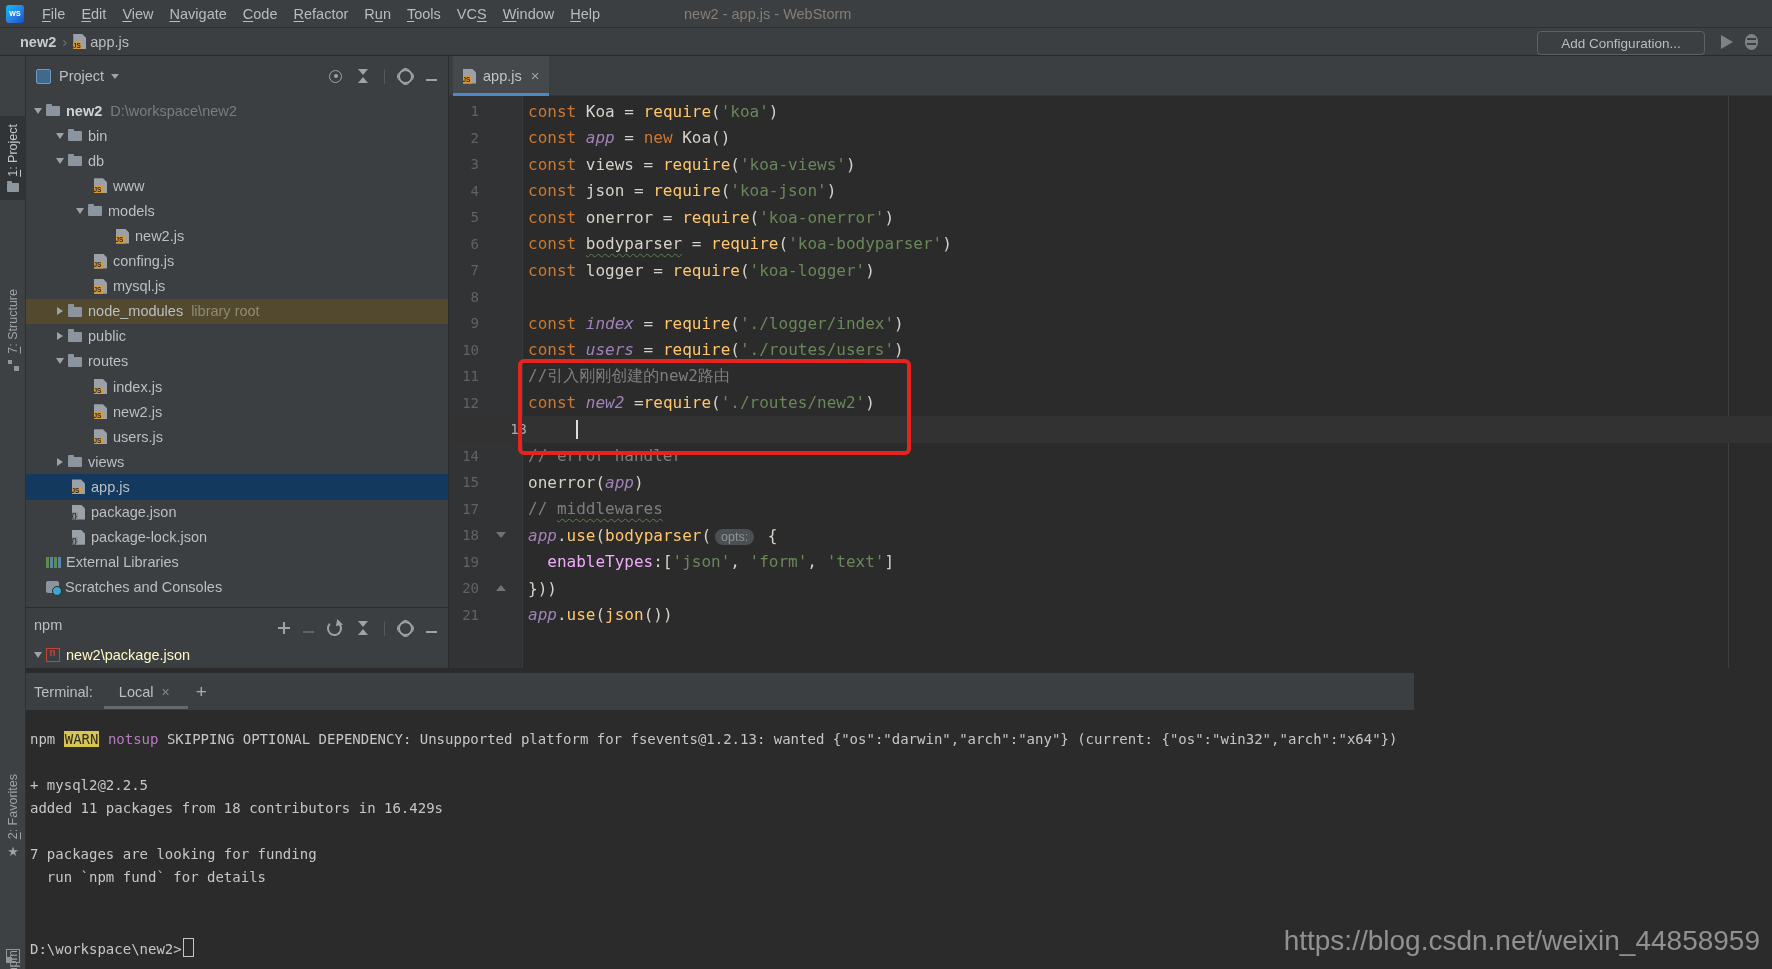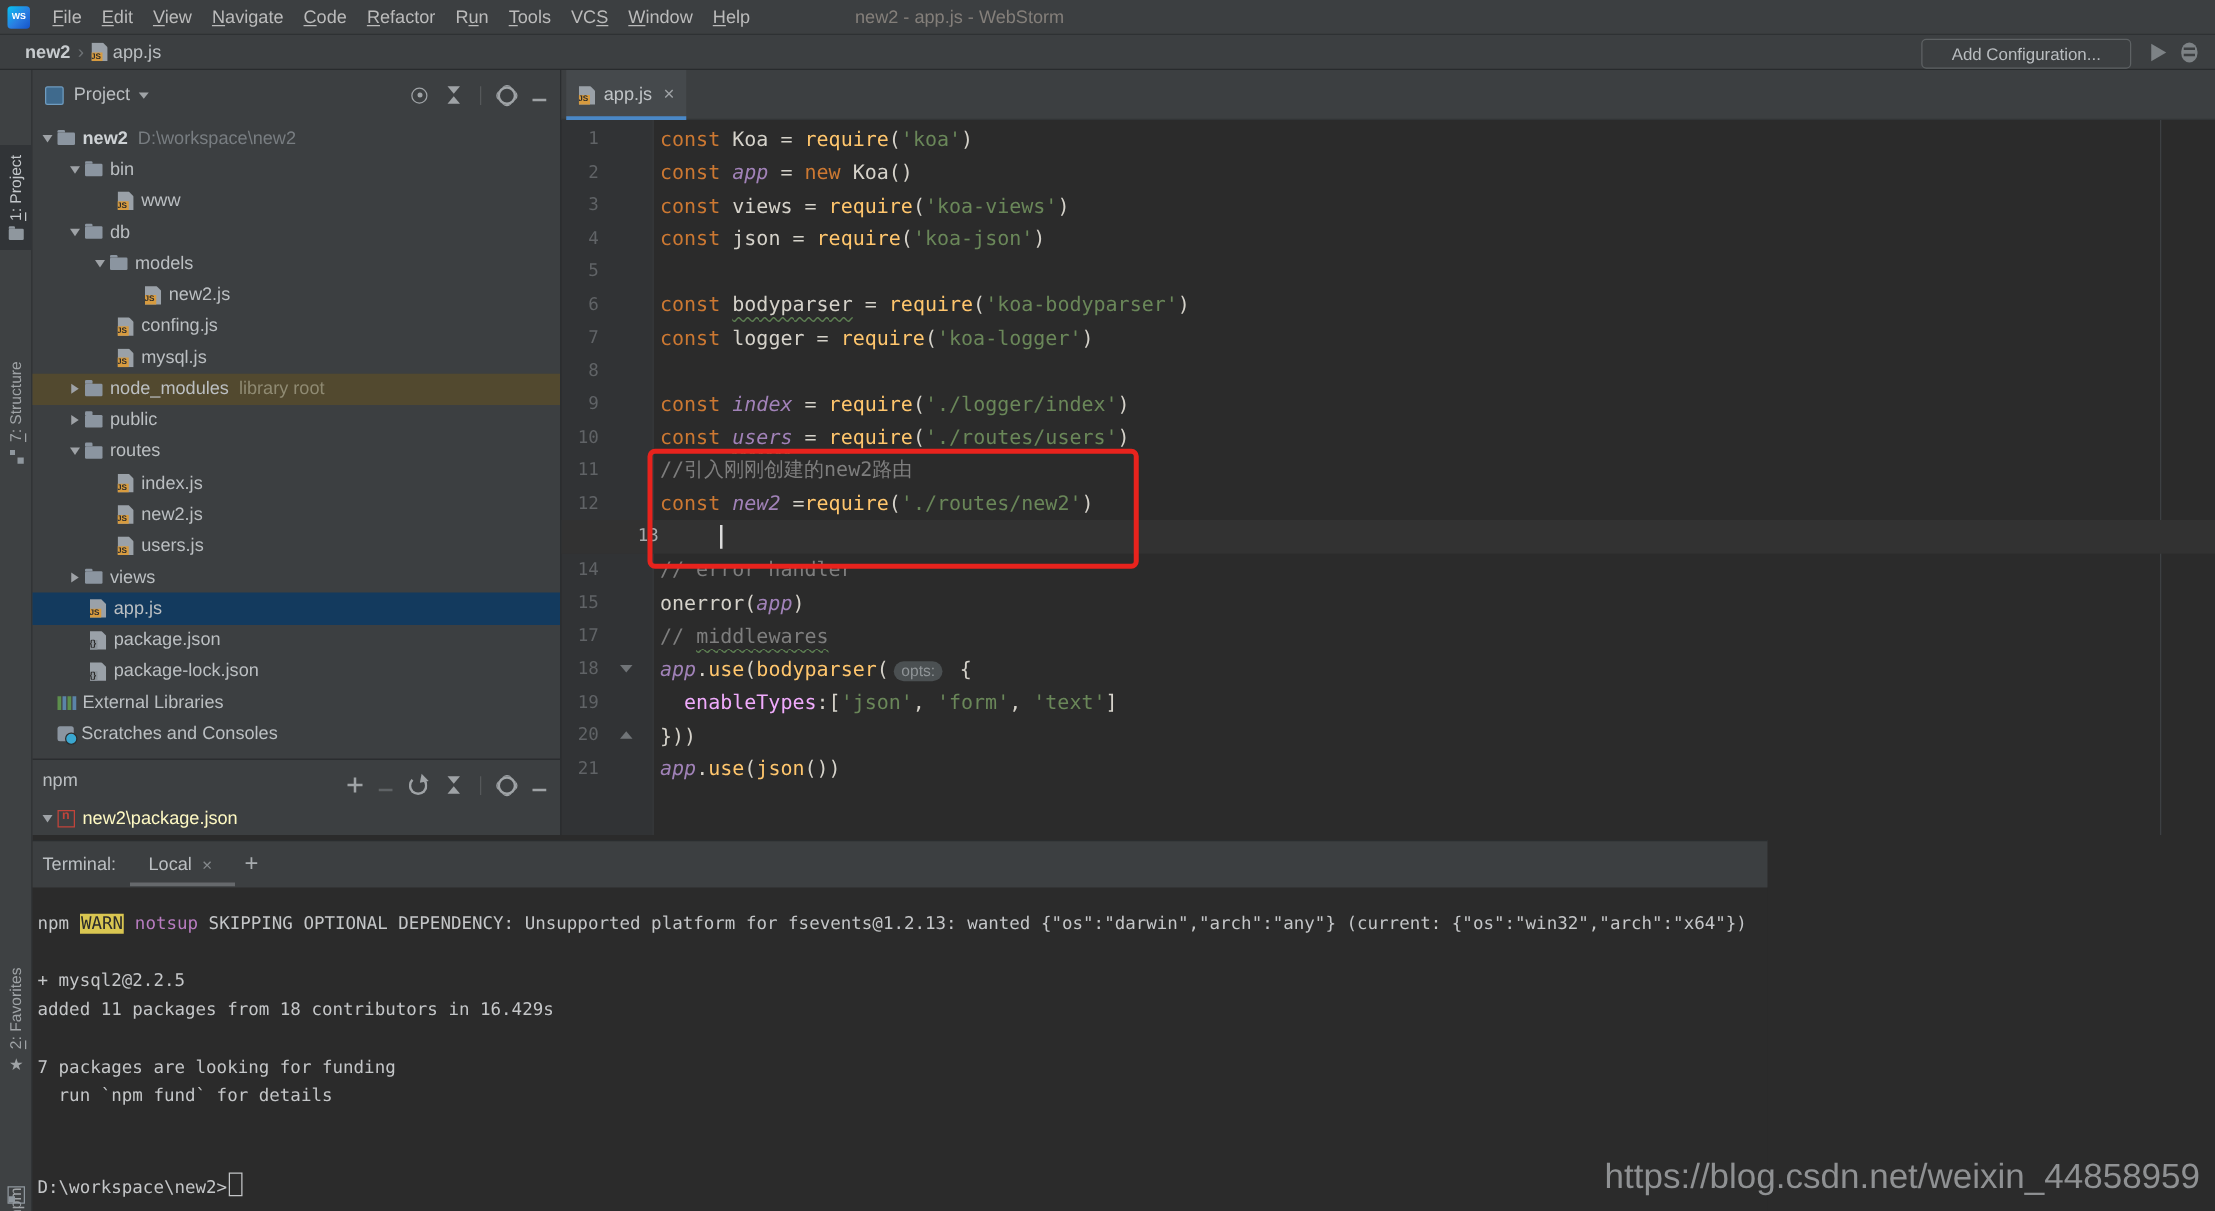--- a/index.html
+++ b/index.html
@@ -247,32 +247,32 @@
           <span class="t-label bold">new2</span>
           <span class="t-suffix">D:\workspace\new2</span>
         </div>
         <div class="tree-row" style="padding-left: 26px;">
           <span class="chev">
             <span class="chev-v"></span>
           </span>
           <span class="ic ic-folder"></span>
           <span class="t-label">bin</span>
         </div>
+        <div class="tree-row" style="padding-left: 26px;">
+          <span class="chev">
+            <span class="chev-v"></span>
+          </span>
+          <span class="ic ic-folder"></span>
+          <span class="t-label">db</span>
+        </div>
         <div class="tree-row" style="padding-left: 68px;">
           <span class="ic ic-file" style="width: 13px; height: 15px; position: relative;">
             <span class="badge">JS</span>
           </span>
           <span class="t-label">www</span>
-        </div>
-        <div class="tree-row" style="padding-left: 26px;">
-          <span class="chev">
-            <span class="chev-v"></span>
-          </span>
-          <span class="ic ic-folder"></span>
-          <span class="t-label">db</span>
         </div>
         <div class="tree-row" style="padding-left: 46px;">
           <span class="chev">
             <span class="chev-v"></span>
           </span>
           <span class="ic ic-folder"></span>
           <span class="t-label">models</span>
         </div>
         <div class="tree-row" style="padding-left: 90px;">
           <span class="ic ic-file" style="width: 13px; height: 15px; position: relative;">
@@ -425,20 +425,21 @@
             <span class="ctext"><span class="tk-k">const</span><span class="tk-t"> views = </span><span class="tk-f">require</span><span class="tk-t">(</span><span class="tk-s">'koa-views'</span><span class="tk-t">)</span></span>
           </div>
           <div class="cline">
             <span class="ln">4</span>
             <span class="fold"></span>
             <span class="ctext"><span class="tk-k">const</span><span class="tk-t"> json = </span><span class="tk-f">require</span><span class="tk-t">(</span><span class="tk-s">'koa-json'</span><span class="tk-t">)</span></span>
           </div>
           <div class="cline">
             <span class="ln">5</span>
             <span class="fold"></span>
+            <span class="ctext"><span class="tk-k">const</span><span class="tk-t"> onerror = </span><span class="tk-f">require</span><span class="tk-t">(</span><span class="tk-s">'koa-onerror'</span><span class="tk-t">)</span></span>
           </div>
           <div class="cline">
             <span class="ln">6</span>
             <span class="fold"></span>
             <span class="ctext"><span class="tk-k">const</span><span class="tk-t"> </span><span class="tk-t ty">bodyparser</span><span class="tk-t"> = </span><span class="tk-f">require</span><span class="tk-t">(</span><span class="tk-s">'koa-bodyparser'</span><span class="tk-t">)</span></span>
           </div>
           <div class="cline">
             <span class="ln">7</span>
             <span class="fold"></span>
             <span class="ctext"><span class="tk-k">const</span><span class="tk-t"> logger = </span><span class="tk-f">require</span><span class="tk-t">(</span><span class="tk-s">'koa-logger'</span><span class="tk-t">)</span></span>

